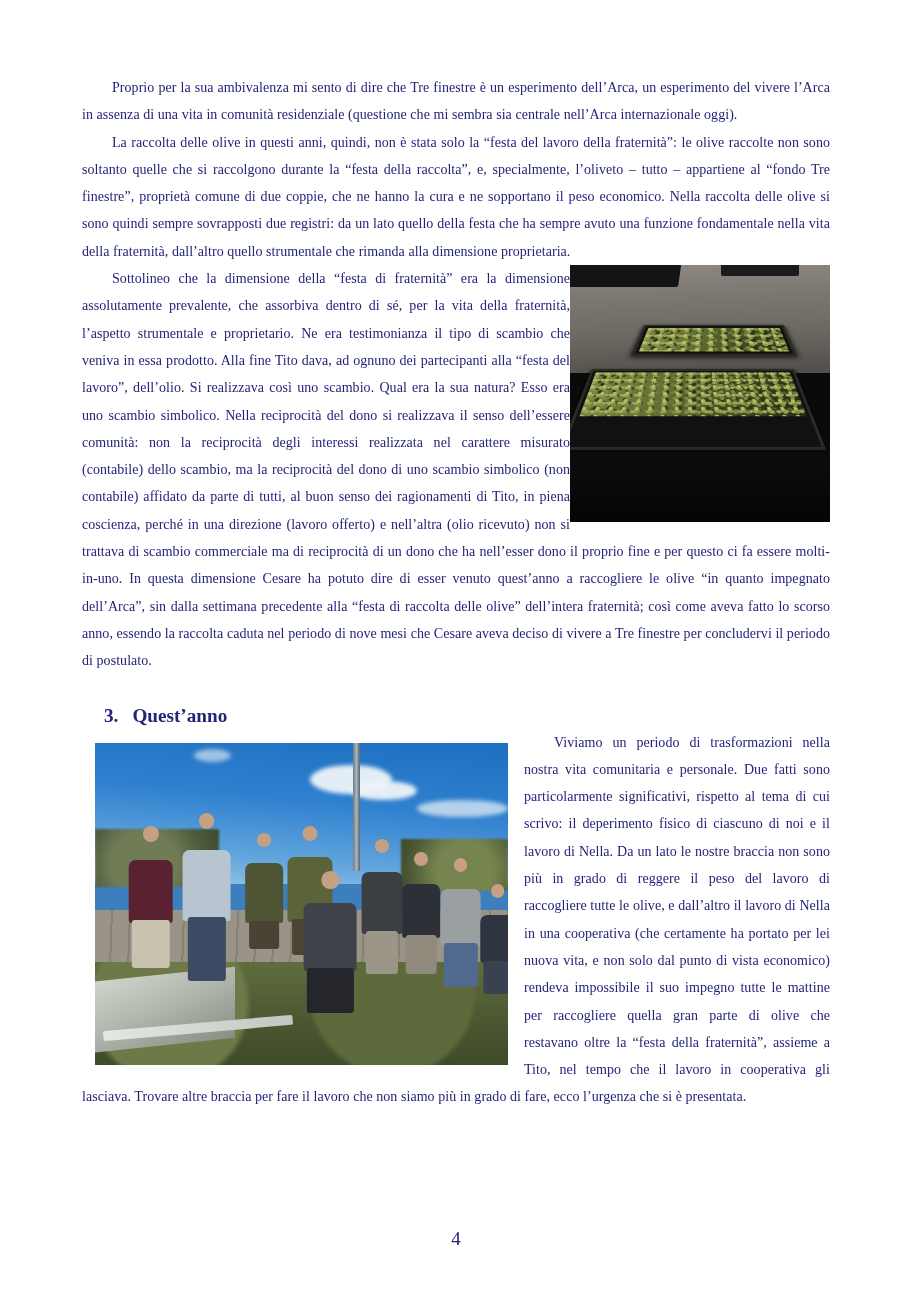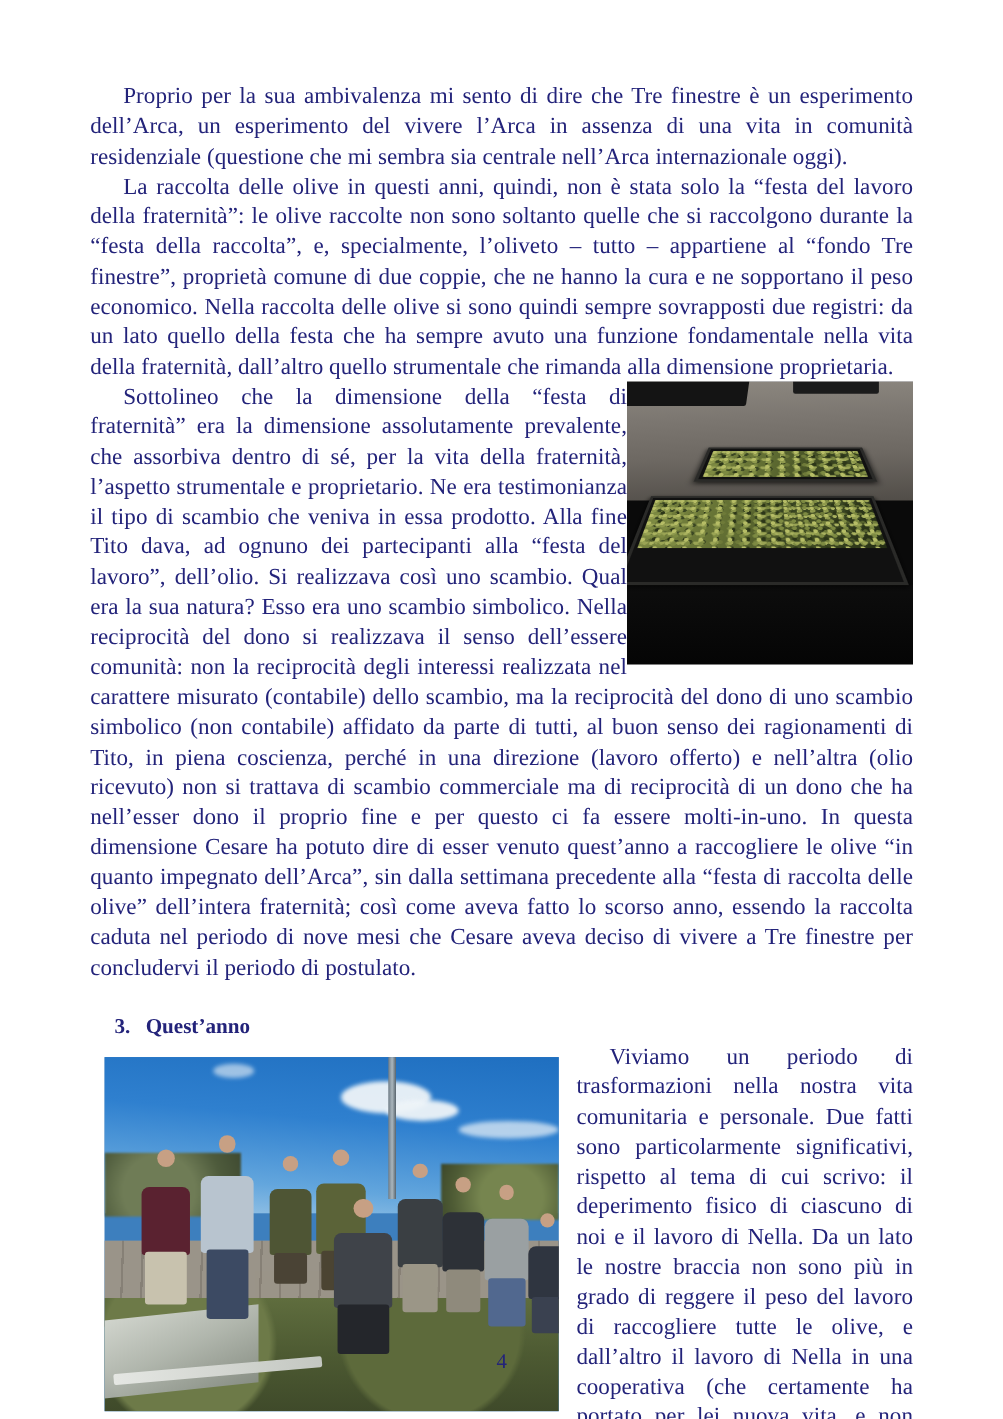--- a/index.html
+++ b/index.html
@@ -28,21 +28,21 @@
     position: absolute;
     left: 82px;
     top: 74px;
     width: 748px;
   }
 
   p.body-par {
     margin: 0;
     text-align: justify;
     text-indent: 30px;
-    font-size: 21px;
+    font-size: 14px;
     line-height: 27.3px;
     letter-spacing: 0.05px;
     color: #23237a;
   }
 
   
   .fig-olives {
     float: right;
     width: 260px;
     height: 257px;

